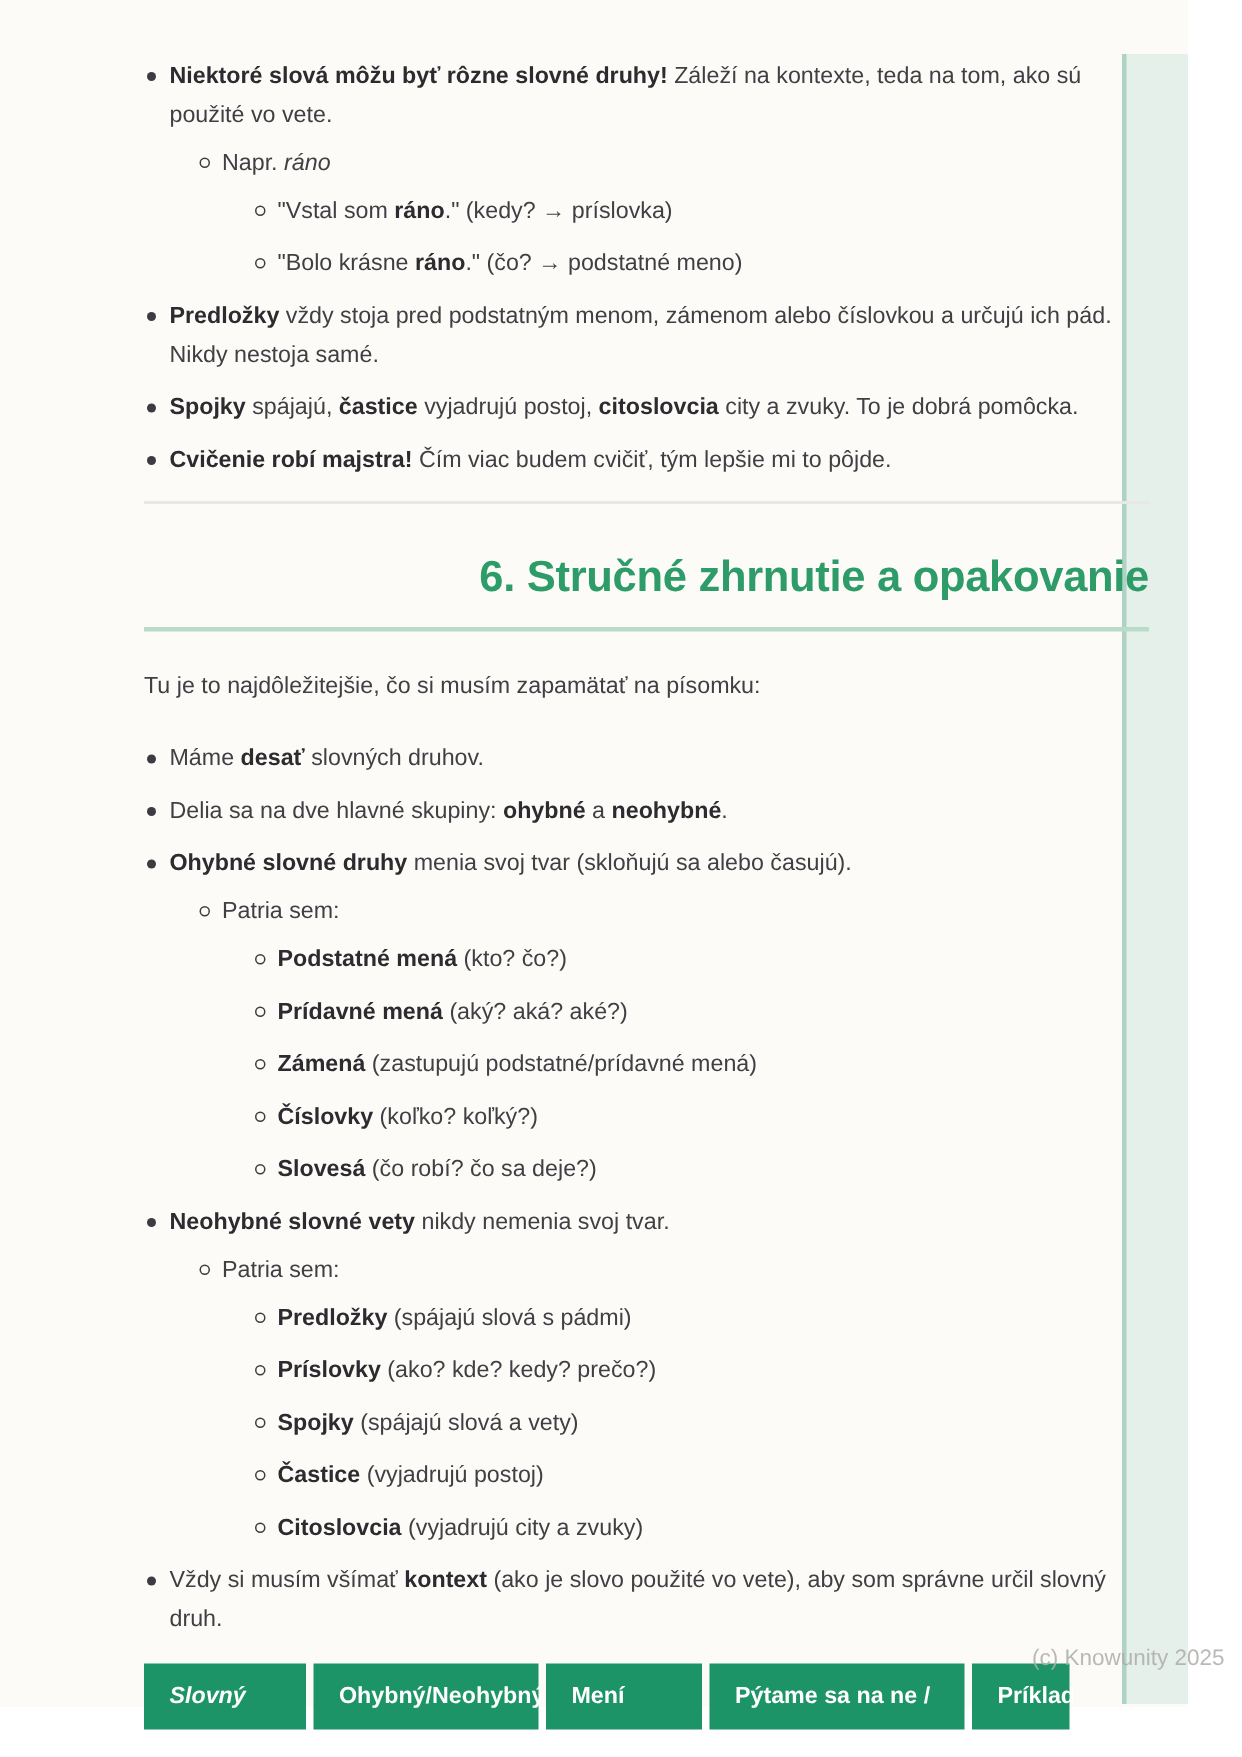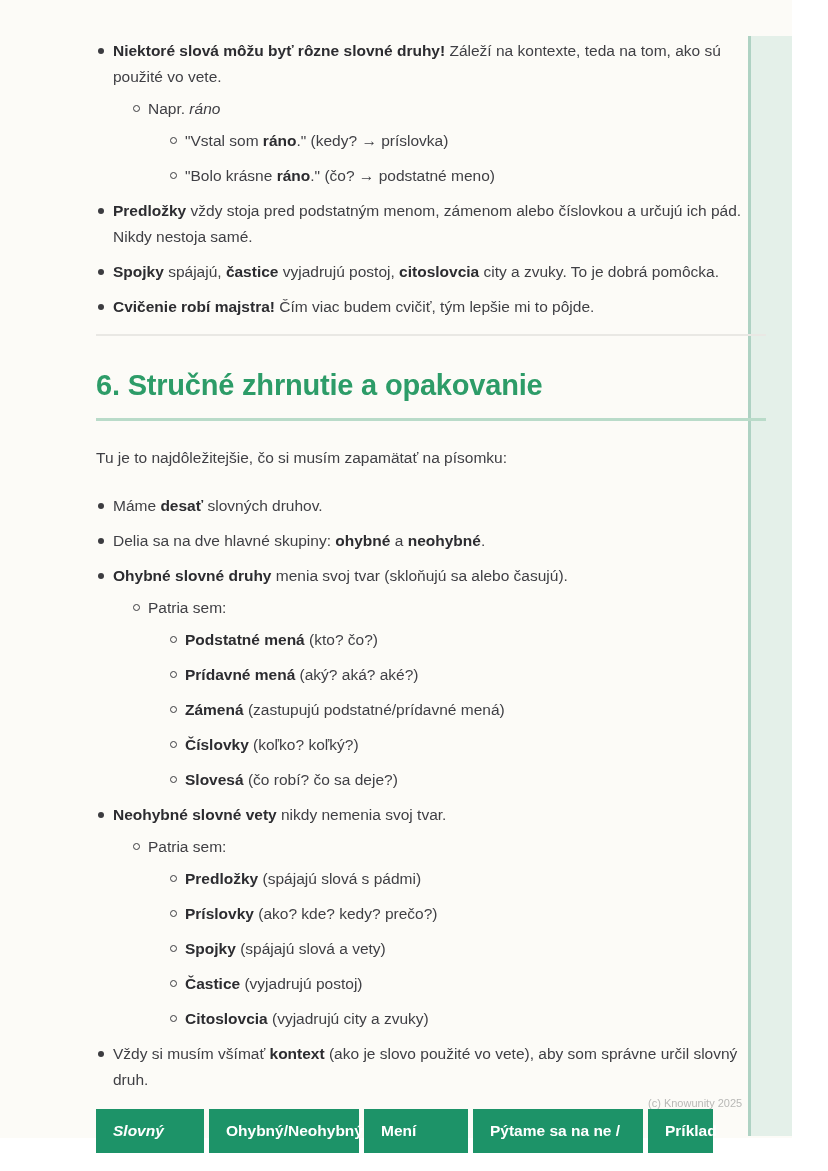--- a/index.html
+++ b/index.html
@@ -37,35 +37,35 @@
   ul .lvl2{margin-left:18px;margin-top:6px;}
   ul .lvl3{margin-left:20px;margin-top:6px;}
   .b{font-weight:700;color:#2c2c30;}
   .i{font-style:italic;}
   .divider{
     border:none;border-top:2px solid #e9e8e4;margin:14px 0 0 0;
   }
   .section-heading{
     margin:30px 0 0 0;padding:0 0 14px 0;
     font-size:29px;line-height:38px;font-weight:700;letter-spacing:-0.2px;
-    color:#2d9c68;border-bottom:3px solid #b9dbc9;
+    color:#2d9c68;border-bottom:3px solid #b9dbc9;text-align:right;
   }
   .intro{margin:24px 0 0 0;}
   .summary{margin-top:22px;}
   .table-header-row{
     display:flex;gap:5px;margin-top:16px;
   }
   .thcell{
     background:#1d9368;color:#ffffff;font-weight:700;font-size:15.5px;
     height:44px;display:flex;align-items:center;padding-left:17px;
     box-sizing:border-box;flex:0 0 auto;
   }
   .watermark{
-    position:absolute;left:648px;top:1097px;z-index:5;
-    font-size:11px;color:#adadab;opacity:.85;white-space:nowrap;
+    position:absolute;left:688px;top:1097px;z-index:5;
+    font-size:15px;color:#adadab;opacity:.85;white-space:nowrap;
   }
 </style>
 </head>
 <body>
 
 <div class="paper"></div>
 <div class="accent-bar"></div>
 
 <div class="content">
   <ul class="top lvl1">

